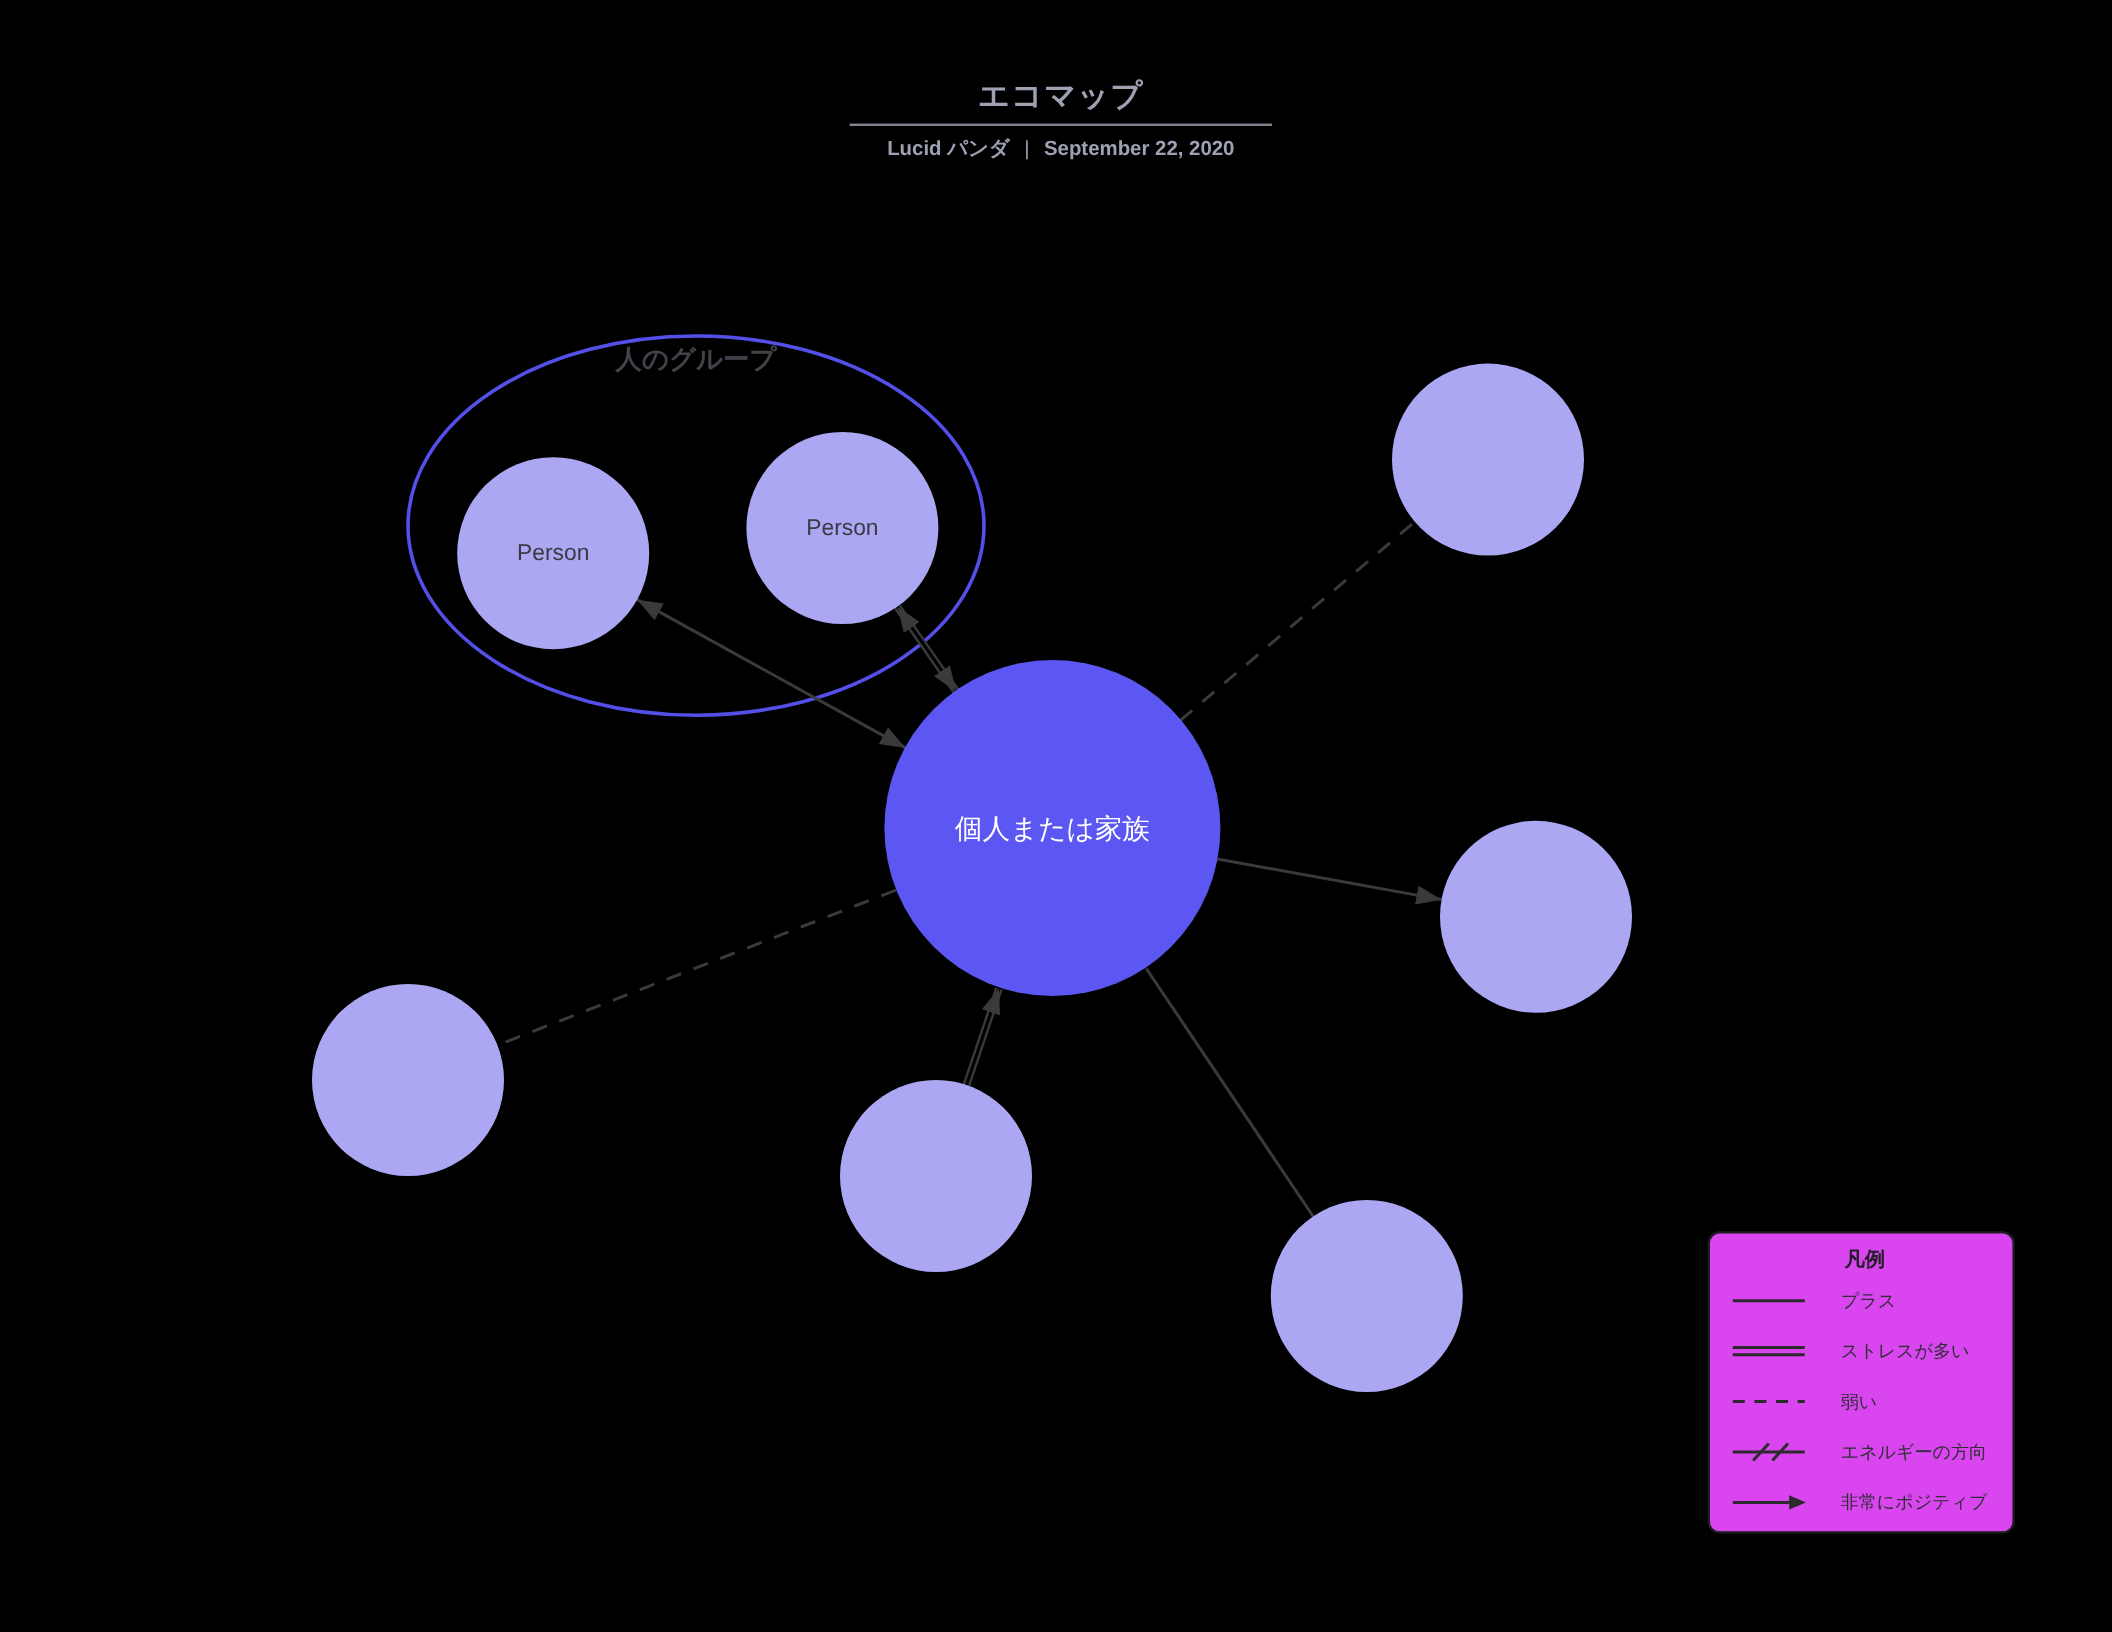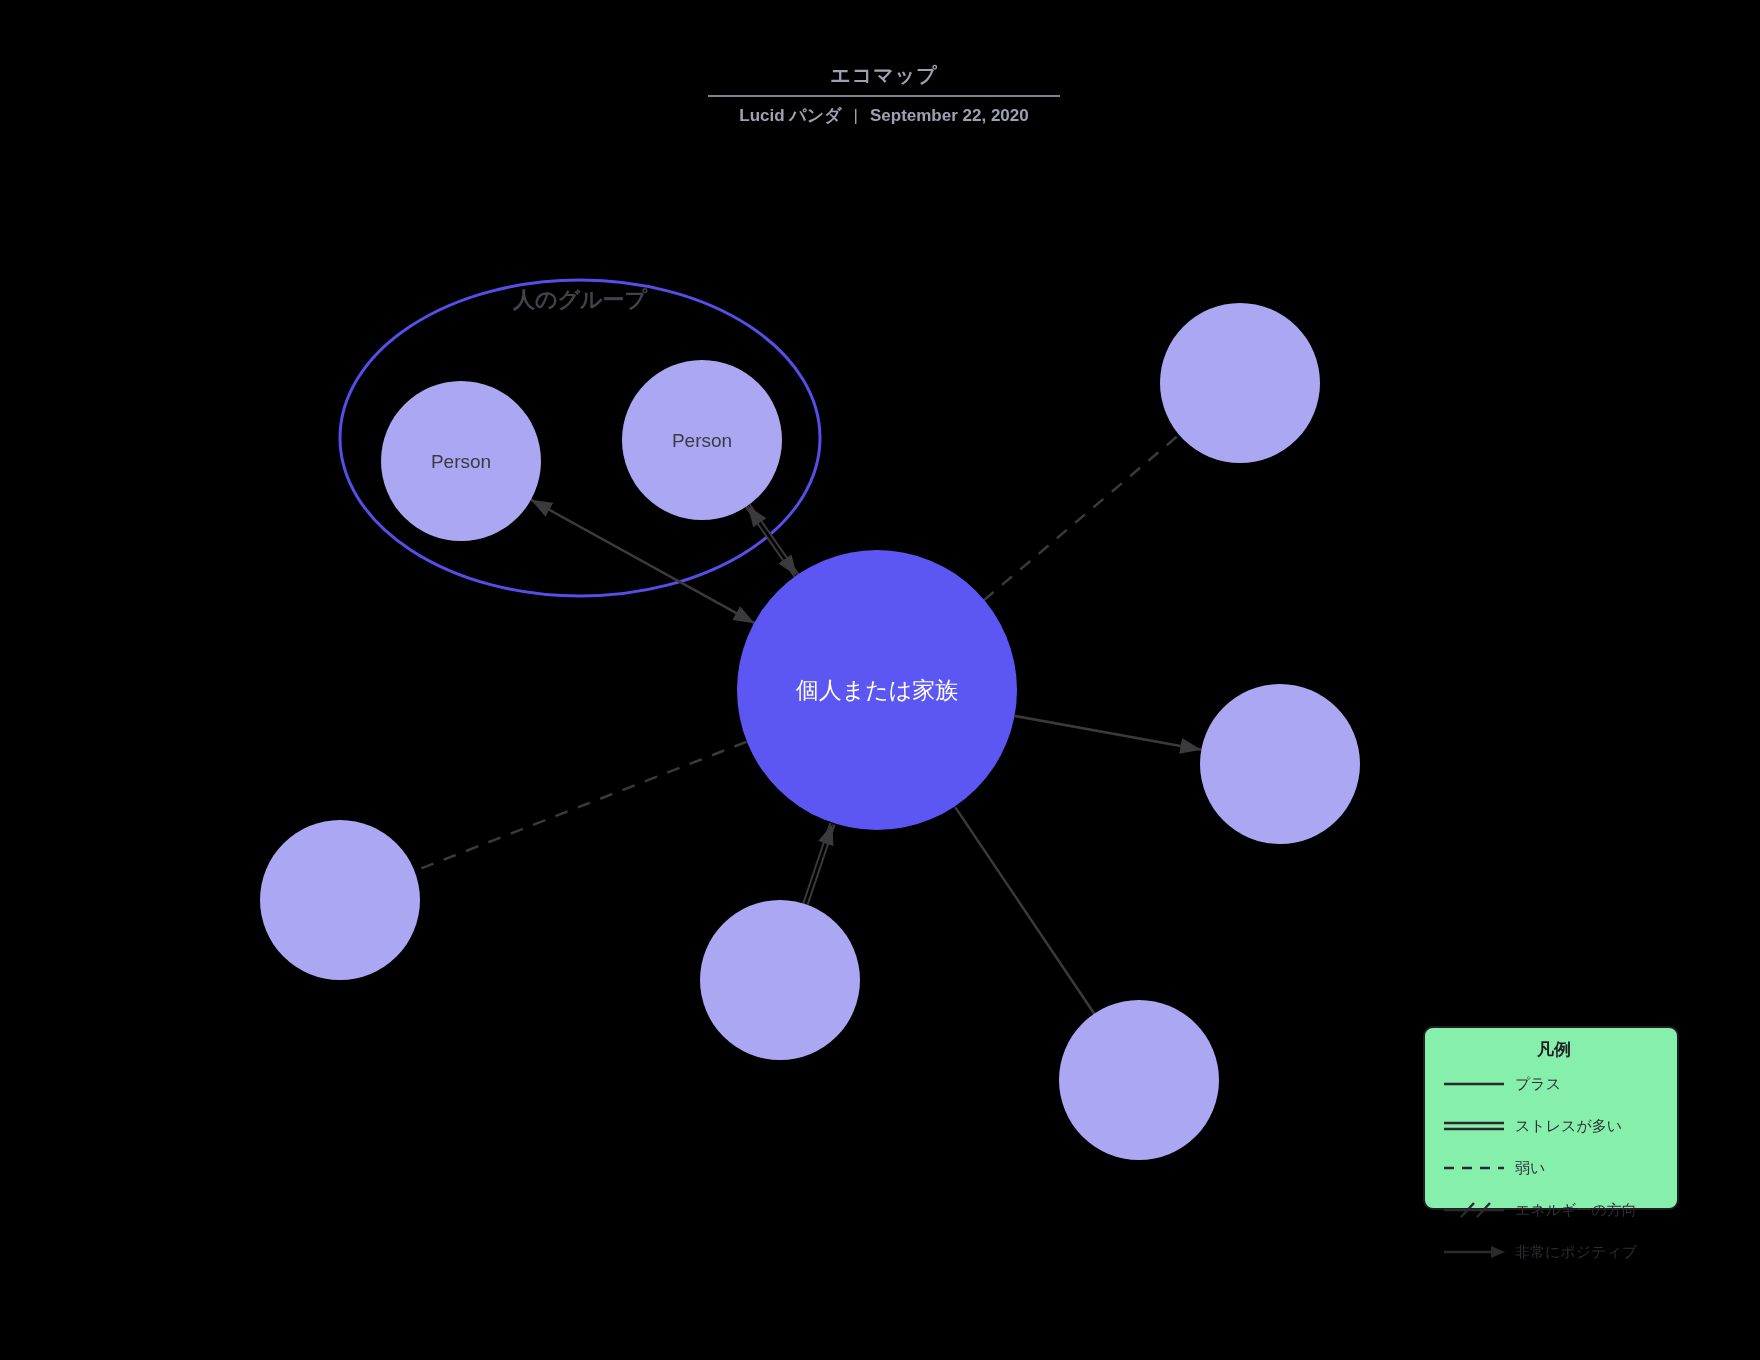--- a/index.html
+++ b/index.html
@@ -3,46 +3,46 @@
 <meta charset="utf-8">
 <style>
   html,body{margin:0;padding:0;background:#000;}
   .page{
     position:relative;width:1760px;height:1360px;background:#000;overflow:hidden;
     font-family:"Liberation Sans", sans-serif;
   }
   
   .header{position:absolute;left:884px;top:62px;transform:translateX(-50%);
     text-align:center;color:#9EA1B2;white-space:nowrap;}
-  .title{font-size:20px;font-weight:700;letter-spacing:1px;}
+  .title{font-size:26px;font-weight:700;letter-spacing:1px;}
   .title-rule{width:352px;height:0;border-top:2px solid #83838F;margin:6px auto 7px;}
   .subtitle{font-size:17px;font-weight:700;}
   .subtitle .sep{margin:0 12px;font-weight:400;}
   
   svg.diagram{position:absolute;left:0;top:0;}
   .group-ellipse{fill:none;stroke:#544FE8;stroke-width:3;}
   .rel{stroke:#3A3A3D;stroke-width:2.5;fill:none;}
   .rel.dash{stroke-dasharray:13 11;}
   .rel.thick{stroke-width:6.5;}
   .rel.cut{stroke:#000000;stroke-width:2.6;}
   .node{fill:#ABA7F3;}
   .node-central{fill:#5C57F2;}
   .t-group{fill:#41424A;font-size:22px;font-weight:600;text-anchor:middle;
     font-family:"Liberation Sans", sans-serif;}
   .t-node{fill:#3A3B43;font-size:19px;text-anchor:middle;dominant-baseline:central;
     font-family:"Liberation Sans", sans-serif;}
   .t-family{fill:#FFFFFF;font-size:23px;text-anchor:middle;dominant-baseline:central;
     font-family:"Liberation Sans", sans-serif;}
   
-  .legend{position:absolute;left:1423px;top:1026px;width:256px;height:184px;
-    box-sizing:border-box;background:#86efac;border:2.5px solid #1E1E22;border-radius:10px;
+  .legend{position:absolute;left:1423px;top:1026px;width:256px;height:252px;
+    box-sizing:border-box;background:#d946ef;border:2.5px solid #1E1E22;border-radius:10px;
     padding:10px 12px 0 18px;}
   .legend-title{text-align:center;font-size:17px;font-weight:700;color:#1E1E22;
     margin-bottom:2px;}
-  .legend-row{display:flex;align-items:center;height:42px;gap:10px;text-align:right;}
+  .legend-row{display:flex;align-items:center;height:42px;gap:29px;text-align:right;}
   .legend-sym{flex:0 0 auto;display:block;}
   .legend-label{font-size:15px;color:#2E2E33;white-space:nowrap;}
   .lg-line{stroke:#2B2B2E;stroke-width:2.5;fill:none;}
   .lg-dash{stroke-dasharray:10 8;}
 </style>
 </head>
 <body>
 
 <div class="page">
 

